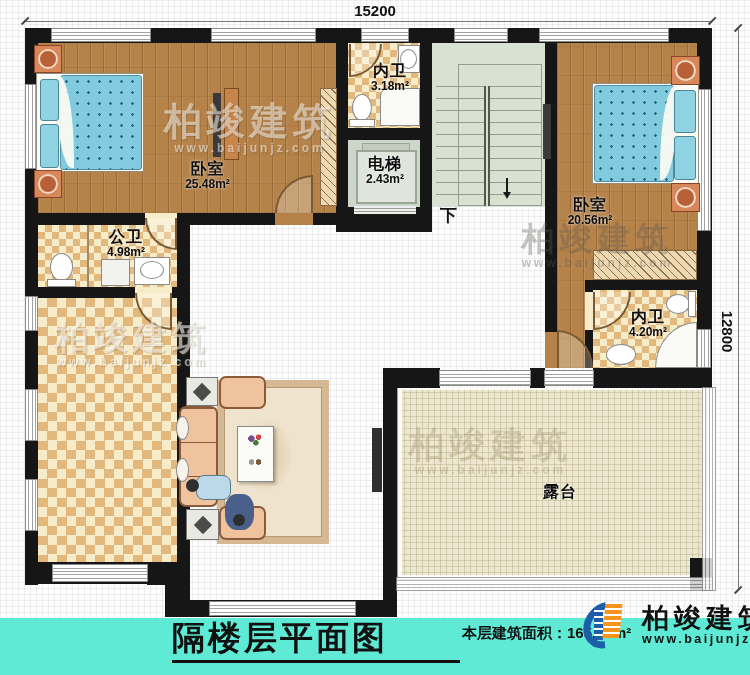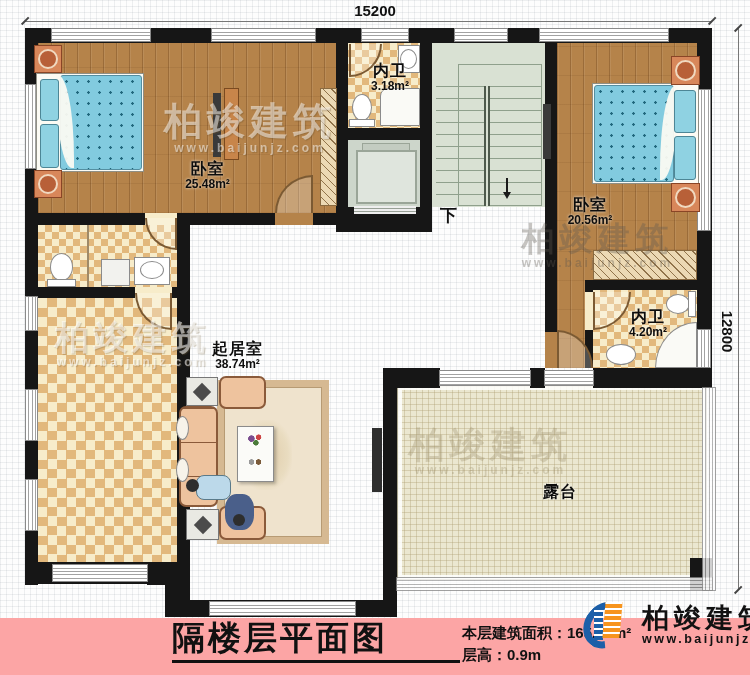--- a/index.html
+++ b/index.html
@@ -49,21 +49,21 @@
   .wm{position:absolute;font-weight:bold;text-align:center;pointer-events:none;z-index:60;line-height:1.05;}
   .wm .t1{font-size:38px;letter-spacing:5px;}
   .wm .t2{font-size:12px;letter-spacing:3px;}
   .dim{position:absolute;font-size:15px;font-weight:bold;color:#111;text-align:center;z-index:45;}
   .dimline{position:absolute;background:#777;z-index:44;}
   .tick{position:absolute;width:10px;height:1.5px;background:#444;transform:rotate(-45deg);z-index:45;}
   .fixture{position:absolute;background:#fff;border:1px solid #8b8b8b;box-sizing:border-box;}
   .oval{border-radius:50%;}
   .hatch{position:absolute;background-color:#ecd9b4;border:1px solid #8a6a40;box-sizing:border-box;
     background-image:repeating-linear-gradient(45deg,transparent 0 5px,rgba(122,90,48,0.8) 5px 6px);}
-  .titleband{position:absolute;left:0;top:618px;width:750px;height:57px;background:#fca5a5;z-index:70;}
+  .titleband{position:absolute;left:0;top:618px;width:750px;height:57px;background:#5eead4;z-index:70;}
   .t-main{position:absolute;left:172px;top:-2px;font-size:33px;font-weight:bold;letter-spacing:3px;}
   .t-scale{position:absolute;left:395px;top:4px;font-size:27px;font-weight:bold;}
   .t-underline{position:absolute;left:172px;top:42px;width:288px;height:3px;background:#111;}
   .t-stats{position:absolute;left:462px;top:4px;font-size:15px;font-weight:bold;line-height:1.45;}
   .logo{position:absolute;left:584px;top:-24px;display:flex;align-items:center;z-index:71;}
   .logo-icon{position:relative;width:52px;height:62px;margin-right:6px;}
   .logo-arc{position:absolute;left:1px;top:6px;width:42px;height:50px;border:7px solid #1c5fa8;border-radius:50%;
     border-top-color:transparent;border-right-color:transparent;transform:rotate(40deg);box-sizing:border-box;}
   .logo-bldg{position:absolute;left:20px;top:8px;width:17px;height:36px;background:#f7941d;transform:skewX(-5deg);
     background-image:repeating-linear-gradient(0deg,transparent 0 4px,#fff 4px 6px);}
@@ -227,31 +227,35 @@
   <div class="abs" style="left:372px;top:428px;width:10px;height:64px;background:#2f2f2f;z-index:9;"></div>
 
   <div class="rlabel" style="left:160px;top:160px;width:95px;">
     <div class="nm">卧室</div>
     <div class="ar">25.48m²</div>
   </div>
   <div class="rlabel" style="left:350px;top:62px;width:80px;">
     <div class="nm">内卫</div>
     <div class="ar">3.18m²</div>
   </div>
+  <div class="rlabel" style="left:345px;top:155px;width:80px;">
+    <div class="nm">电梯</div>
+    <div class="ar">2.43m²</div>
+  </div>
   <div class="rlabel" style="left:545px;top:196px;width:90px;">
     <div class="nm">卧室</div>
     <div class="ar">20.56m²</div>
   </div>
+  <div class="rlabel" style="left:86px;top:228px;width:80px;">
+    <div class="nm">公卫</div>
+    <div class="ar">4.98m²</div>
+  </div>
   <div class="rlabel" style="left:608px;top:308px;width:80px;">
     <div class="nm">内卫</div>
     <div class="ar">4.20m²</div>
-  </div>
-  <div class="rlabel" style="left:195px;top:340px;width:85px;">
-    <div class="nm">起居室</div>
-    <div class="ar">38.74m²</div>
   </div>
   <div class="rlabel" style="left:520px;top:484px;width:80px;font-family:Liberation Mono, monospace;">
     <div class="nm">露台</div>
   </div>
 
   <div class="dim" style="left:340px;top:2px;width:70px;text-align:center;">15200</div>
   <div class="dimline" style="left:25px;top:21px;width:687px;height:1px;"></div>
   <div class="tick" style="left:20px;top:20px;"></div>
   <div class="tick" style="left:707px;top:20px;"></div>
   <div class="dim" style="left:700px;top:323px;width:54px;transform:rotate(90deg);">12800</div>
@@ -274,21 +278,20 @@
   <div class="wm" style="left:378px;top:426px;width:225px;color:rgba(150,135,100,0.3);">
     <div class="t1" style="font-size:36px;">柏竣建筑</div>
     <div class="t2">www.baijunjz.com</div>
   </div>
 
   <div class="titleband">
     <div class="t-main">隔楼层平面图</div>
     <div class="t-underline"></div>
     <div class="t-stats">
       <div><span>本层建筑面积：</span><span>165.50m²</span></div>
-      <div><span>层高：</span><span>0.9m</span></div>
     </div>
     <div class="logo">
       <div class="logo-icon">
         <div class="logo-arc"></div>
         <div class="logo-bldg2"></div>
         <div class="logo-bldg"></div>
       </div>
       <div>
         <div class="logo-name">柏竣建筑</div>
         <div class="logo-site">www.baijunjz.com</div>

